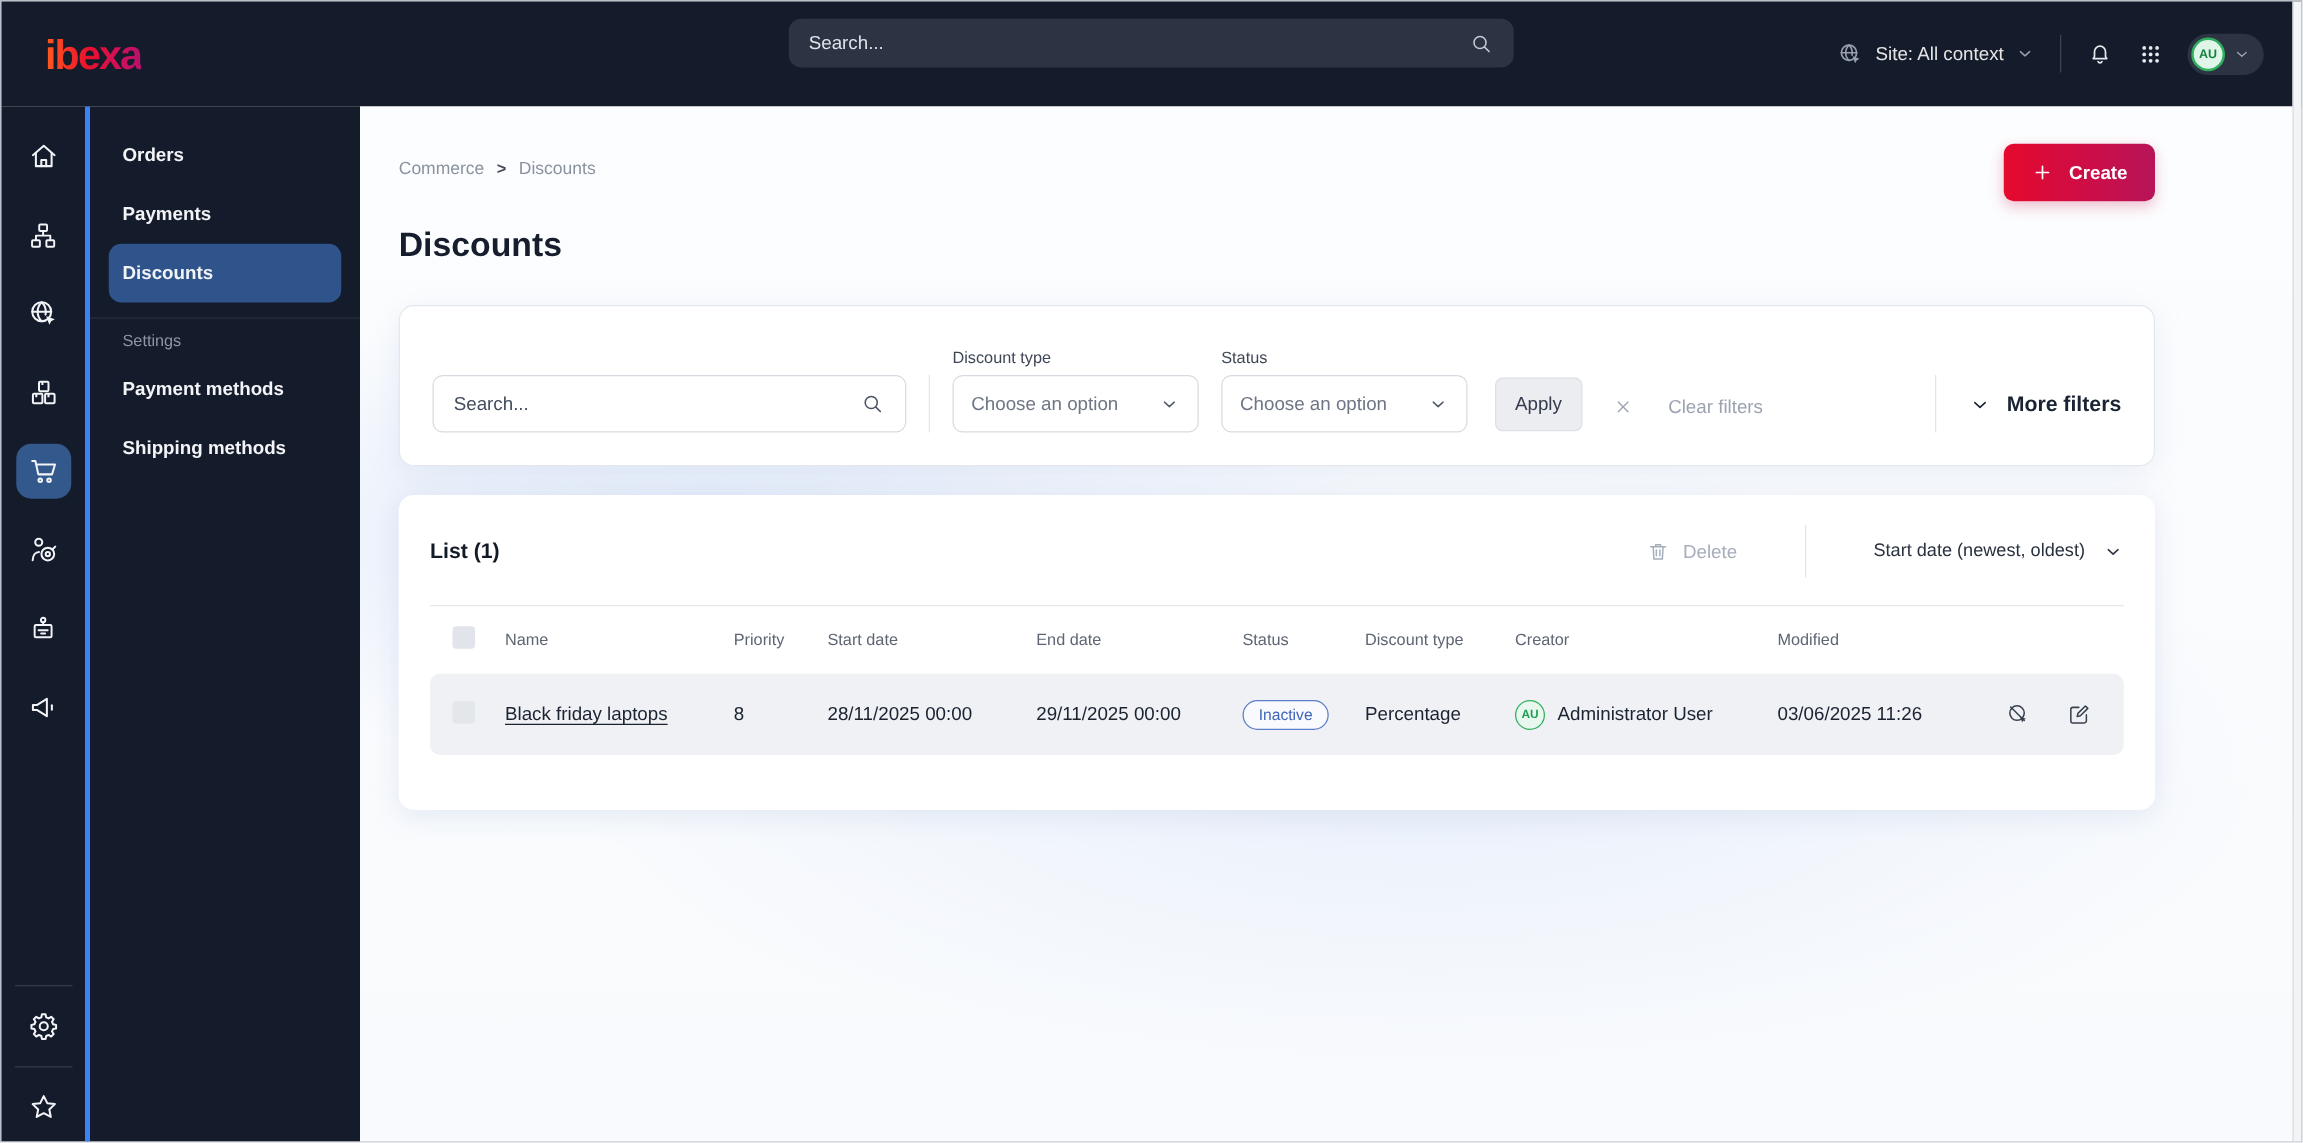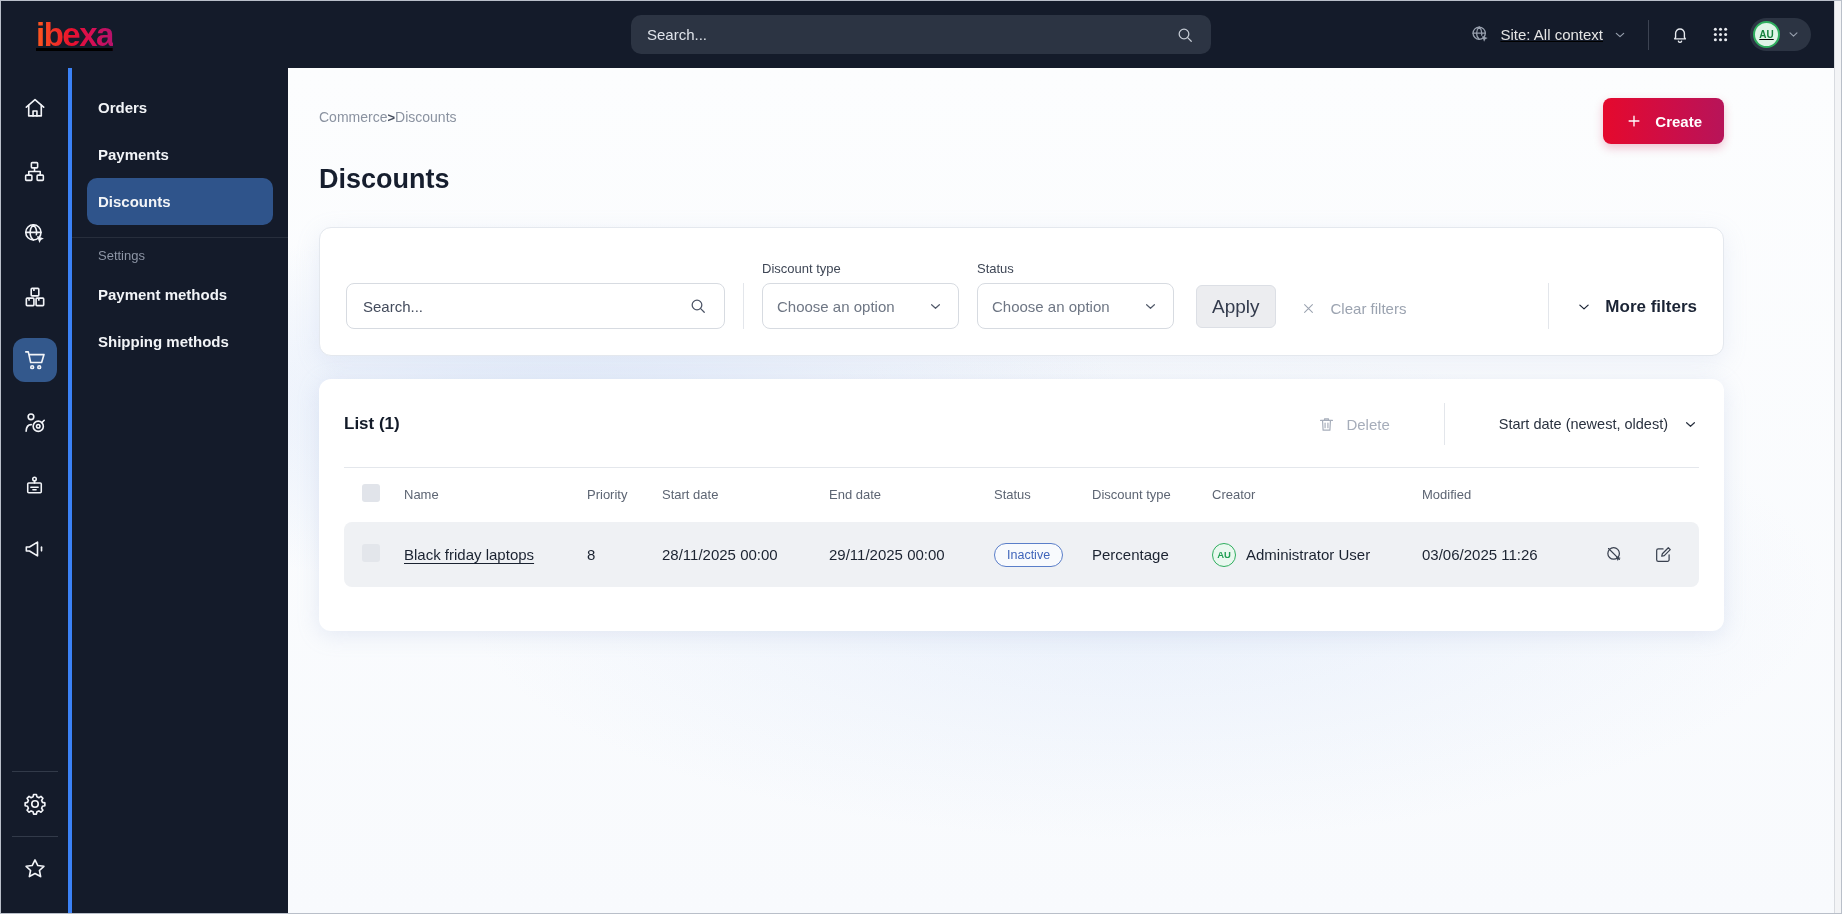--- a/index.html
+++ b/index.html
@@ -1,21 +1,21 @@
 <!DOCTYPE html>
 <html><head>
 <meta charset="utf-8">
 <style>
   * { box-sizing: border-box; margin: 0; padding: 0; }
   html,body { background:#e9eaee; }
   body { font-family: "Liberation Sans", sans-serif; }
   .frame { position:relative; width:1842px; height:914px; background:#fff; border:1px solid #b9bfc9; overflow:hidden; }
 
   
-  .topbar { position:relative; height:67px; background:#141b2a; display:flex; align-items:center; padding:0 30px 0 35px;text-decoration:underline; }
+  .topbar { position:relative; height:84px; background:#141b2a; display:flex; align-items:center; padding:0 30px 0 35px; }
   .logo { font-size:33px; font-weight:800; letter-spacing:-1.5px; line-height:1;
           background:linear-gradient(90deg,#ff5a1f 0%,#e8112d 45%,#d40f57 75%,#b5126b 100%);
           -webkit-background-clip:text; background-clip:text; color:transparent; cursor:pointer; }
   .topbar-search { position:absolute; left:50%; top:14px; transform:translateX(-50%); width:580px; height:39px;
           background:#2c3443; border-radius:10px; display:flex; align-items:center; padding:0 16px; }
   .topbar-search input { flex:1; background:transparent; border:none; outline:none; color:#e7eaef; font-size:15px; font-family:"Liberation Sans",sans-serif; }
   .topbar-search input::placeholder { color:#dfe3ea; opacity:1; }
   .topbar-search .ic { color:#c6ccd5; }
   .topbar-right { margin-left:auto; display:flex; align-items:center; gap:20px; }
   .site-ctx { display:flex; align-items:center; gap:9px; color:#e5e5e5; font-size:15px; cursor:pointer; }
@@ -47,21 +47,21 @@
   .sp-divider { height:1px; background:#272e3c; margin:12px 0 10px; }
   .sp-section { margin:8px 0 8px 26px; color:#8d95a5; font-size:13px; }
 
   
   .content { flex:1; padding:30px 117px 0 31px; overflow:hidden;
     background:
       radial-gradient(900px 300px at 18% 40%, rgba(190,210,245,.38), transparent 62%),
       radial-gradient(1100px 400px at 55% 62%, rgba(196,215,246,.30), transparent 62%),
       linear-gradient(180deg,#fcfdfe,#f8fafd); }
   .content-head { display:flex; align-items:flex-start; justify-content:space-between; }
-  .breadcrumb { margin-top:11px; display:flex; align-items:center; font-size:14px; color:#8a92a0; }
+  .breadcrumb { margin-top:11px; display:flex; align-items:center; gap:10px; font-size:14px; color:#8a92a0; }
   .breadcrumb .sep { color:#444c5c; font-size:13px; font-weight:700; }
   .crumb { cursor:pointer; }
   .create-btn { display:flex; align-items:center; gap:12px; height:46px; padding:0 22px; border:none; border-radius:8px;
                 background:linear-gradient(90deg,#e5092d 0%,#cb0e49 60%,#b71459 100%);
                 color:#fff; font-size:15px; font-weight:600; font-family:"Liberation Sans",sans-serif; cursor:pointer;
                 box-shadow:0 4px 10px rgba(200,20,70,.25); }
   .page-title { margin-top:20px; font-size:27px; font-weight:800; color:#161e2e; }
 
   
   .filter-card { margin-top:32px; height:129px; background:#fff; border:1px solid #e4e8ee; border-radius:12px;
@@ -72,22 +72,22 @@
   .f-search input::placeholder { color:#434b5c; opacity:1; }
   .f-search .ic { color:#4a5264; }
   .v-div { width:1px; height:46px; background:#e3e6eb; margin:0 18px; align-self:flex-end; }
   .f-group { display:flex; flex-direction:column; }
   .f-group + .f-group { margin-left:18px; }
   .f-label { font-size:13px; color:#3f4756; margin-bottom:7px; }
   .f-select { width:197px; height:46px; border:1px solid #d7dbe1; border-radius:8px; background:#fff; display:flex;
               align-items:center; justify-content:space-between; padding:0 14px; font-size:15px; color:#6e7684; cursor:pointer; }
   .f-select .ic { color:#525a6a; }
   .apply-btn { margin-left:22px; height:43px; padding:0 15px; border:1px solid #dcdfe5; border-radius:6px; background:#ecedf0;
-               color:#333b4d; font-size:19px; font-family:"Liberation Sans",sans-serif; cursor:pointer; align-self:flex-end; margin-bottom:1px; }
-  .clear-btn { margin-left:24px; display:flex; align-items:center; gap:14px; background:none; border:none; color:#9ba3b0;
+               color:#333b4d; font-size:15px; font-family:"Liberation Sans",sans-serif; cursor:pointer; align-self:flex-end; margin-bottom:1px; }
+  .clear-btn { margin-left:24px; display:flex; align-items:center; gap:28px; background:none; border:none; color:#9ba3b0;
                font-size:15px; font-family:"Liberation Sans",sans-serif; cursor:pointer; align-self:flex-end; margin-bottom:12px; }
   .f-spacer { flex:1; }
   .more-div { width:1px; height:46px; background:#e3e6eb; margin-right:26px; align-self:flex-end; }
   .more-btn { display:flex; align-items:center; gap:12px; background:none; border:none; color:#1a2334; font-size:17px;
               font-weight:700; font-family:"Liberation Sans",sans-serif; cursor:pointer; align-self:flex-end; margin-bottom:12px; }
 
   
   .list-card { margin-top:23px; background:#fff; border-radius:12px; padding:24px 25px 44px;
                box-shadow:0 4px 22px rgba(150,170,210,.22); }
   .list-head { display:flex; align-items:center; }

